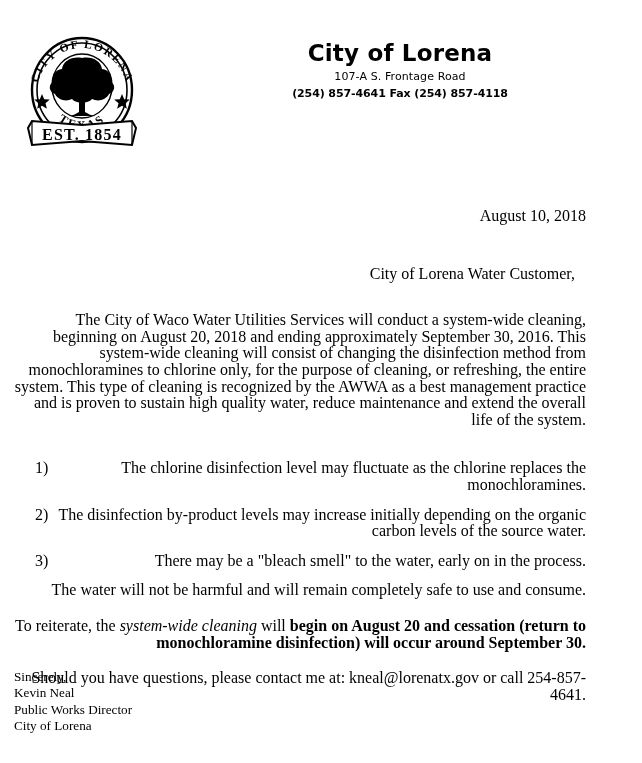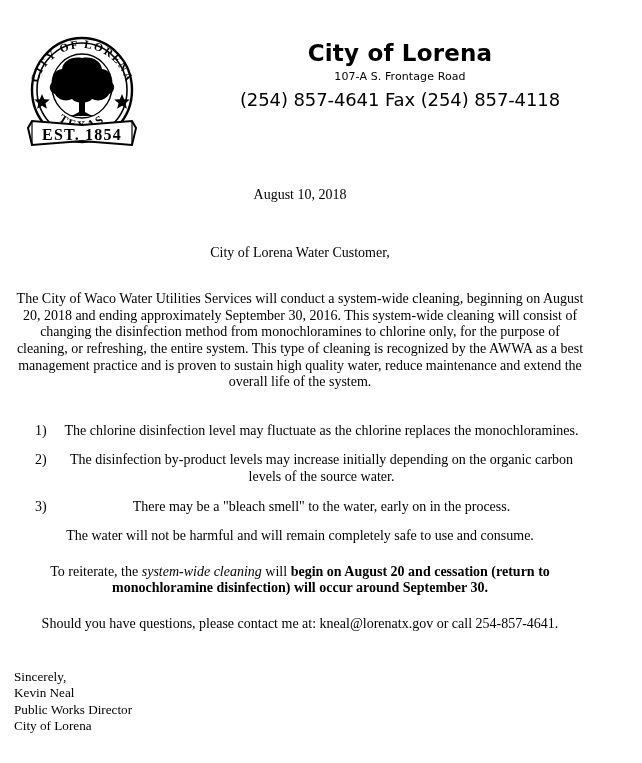--- a/index.html
+++ b/index.html
@@ -49,33 +49,34 @@
     letter-spacing: 0.2px;
     line-height: 1.15;
     margin-bottom: 3px;
   }
   .addr-line {
     font-size: 11px;
     line-height: 1.5;
     letter-spacing: 0.1px;
   }
   .addr-line.phone {
-    font-size: 18px;
+    font-size: 11px;
     letter-spacing: -0.1px;
+    font-weight: bold;
   }
 
   
   .letter {
     position: absolute;
     left: 14px;
-    top: 187px;
+    top: 208px;
     width: 572px;
-    font-size: 14px;
+    font-size: 16px;
     line-height: 16.6px;
-    text-align: center;
+    text-align: right;
   }
 
   .date-line { margin: 0 0 0 0; }
   .spacer-lg { height: 30px; }
   .spacer-md { height: 19px; }
   .spacer-sm { height: 13px; }
 
   .salutation { margin: 11px; }
 
   p.para {

